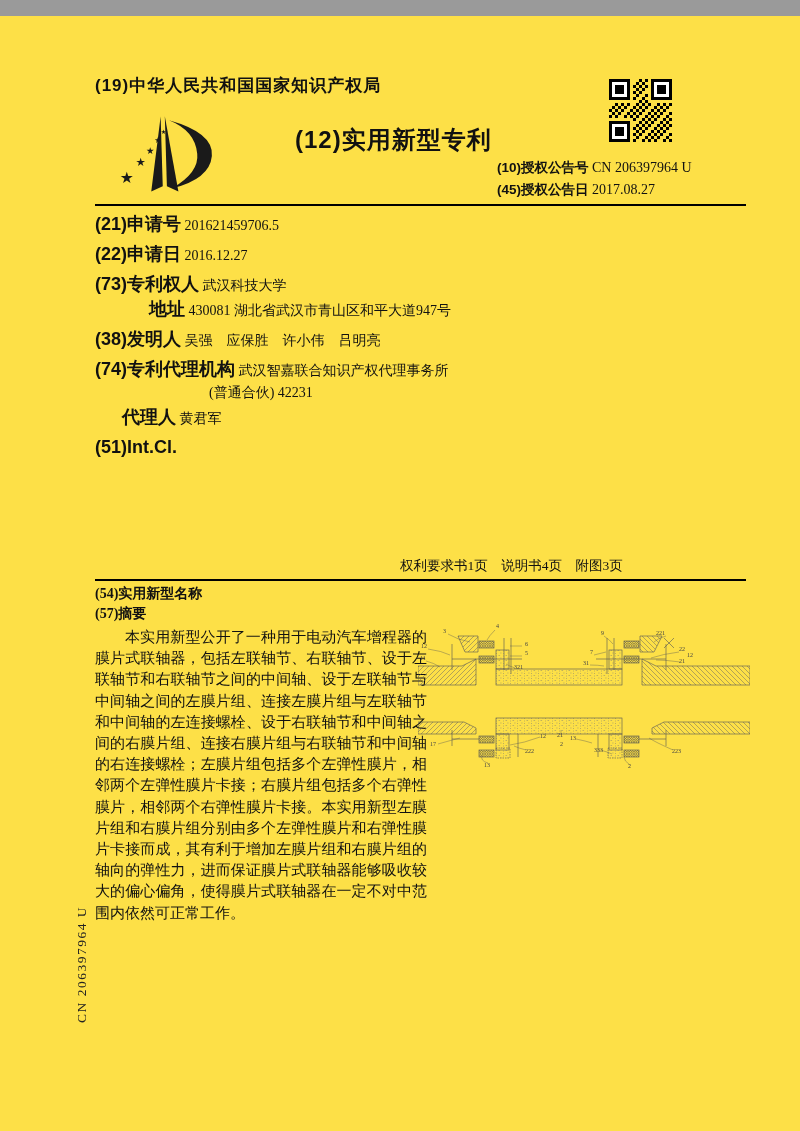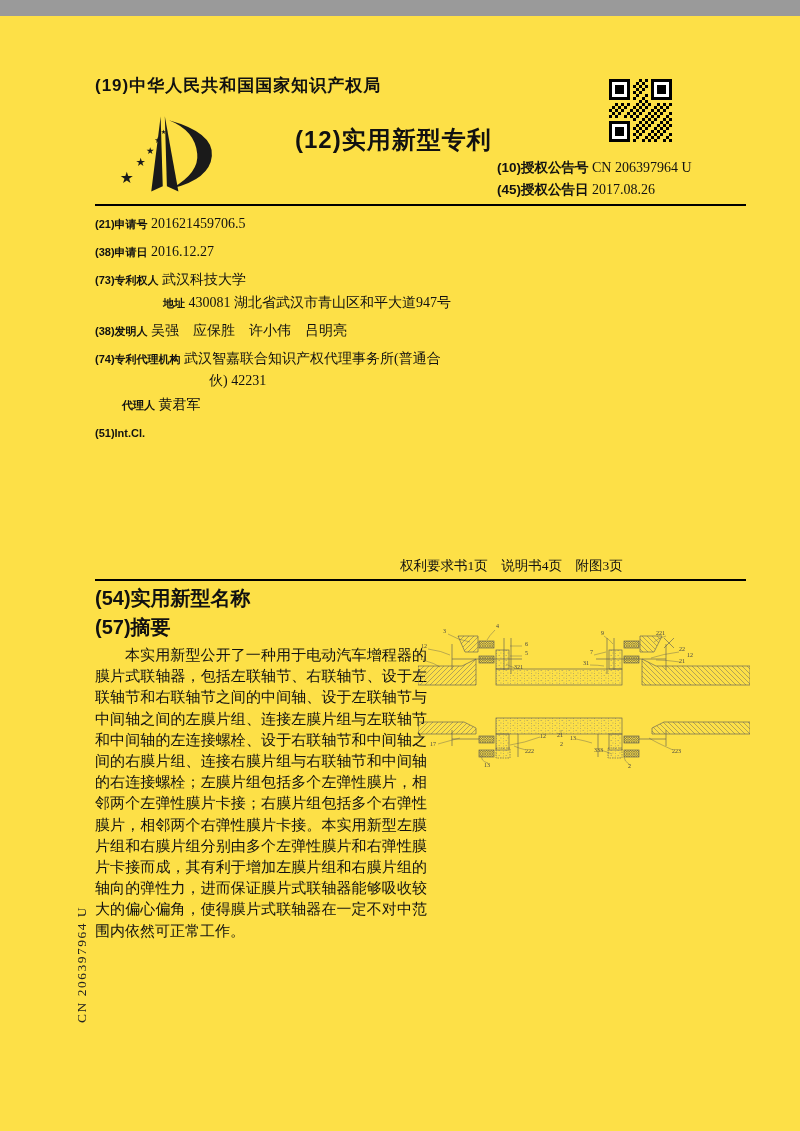--- a/index.html
+++ b/index.html
@@ -13,30 +13,30 @@
   .logo{left:110px;top:96px;}
   .qr{left:609px;top:63px;}
   .pubbox{left:497px;top:141px;width:280px;font-size:14px;line-height:22px;white-space:nowrap;}
   .pubbox .lbl{font-size:13.5px;}
   .rule{position:absolute;left:95px;width:651px;height:2.4px;background:#000;}
   .rule1{top:188px;}
   .rule2{top:563px;}
   
   .biblio{left:95px;top:197px;width:356px;font-size:14px;line-height:22px;}
   .biblio p{margin:0 0 6px 0;}
-  .biblio .lbl{font-size:11px;}
+  .biblio .lbl{font-size:18px;}
   .biblio .sub{margin-left:27px;padding-left:38px;text-indent:-38px;margin-bottom:6px;text-align:right;}
   .biblio .hang74{padding-left:114px;text-indent:-114px;}
   .biblio .sub51{margin-left:27px;}
   .intcl-code{font-style:italic;font-weight:700;}
   
   .pagination{left:400px;top:541px;width:346px;text-align:left;font-size:13.5px;}
   
   .absblock{left:95px;top:569px;width:332px;font-size:14.5px;}
-  .absblock .seclbl{font-size:20px;margin:0 0 2px 0;}
+  .absblock .seclbl{font-size:14px;margin:0 0 2px 0;font-family:Liberation Serif, serif;}
   .absblock .title-line{margin:2px 0 4px 0;text-indent:2em;font-size:15px;}
   .absblock .abstract{margin:4px 0 0 0;text-indent:2em;text-align:justify;
                       font-size:15px;line-height:21.2px;}
   
   .figure{left:418px;top:606px;}
   .figure text{font-size:6px;fill:#444;font-family:"Liberation Serif","DejaVu Serif",serif;}
   
   .side-code{left:74px;top:1007px;transform:rotate(-90deg);transform-origin:0 0;
              font-size:13.5px;letter-spacing:1.5px;color:#222;white-space:nowrap;}
 </style>
@@ -187,33 +187,33 @@
     </svg>
   </div>
 
   <div class="abs pubbox">
     <div>
       <span class="lbl hei">(10)授权公告号</span>
       <span>CN 206397964 U</span>
     </div>
     <div>
       <span class="lbl hei">(45)授权公告日</span>
-      <span>2017.08.26</span>
+      <span>2017.08.27</span>
     </div>
   </div>
 
   <div class="rule rule1"></div>
 
   <div class="abs biblio">
     <p>
       <span class="lbl hei">(21)申请号</span>
       <span>201621459706.5</span>
     </p>
     <p>
-      <span class="lbl hei">(38)申请日</span>
+      <span class="lbl hei">(22)申请日</span>
       <span>2016.12.27</span>
     </p>
     <p style="margin-bottom:1px">
       <span class="lbl hei">(73)专利权人</span>
       <span>武汉科技大学</span>
     </p>
     <p class="sub">
       <span class="lbl hei">地址</span>
       <span>430081 湖北省武汉市青山区和平大道947号</span>
     </p>

